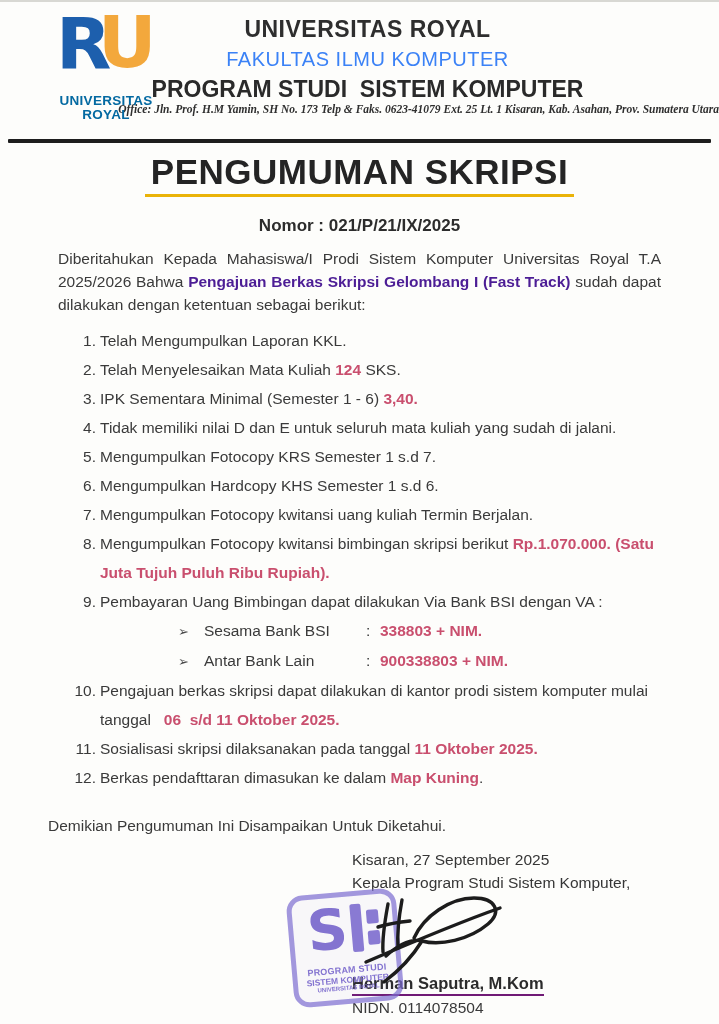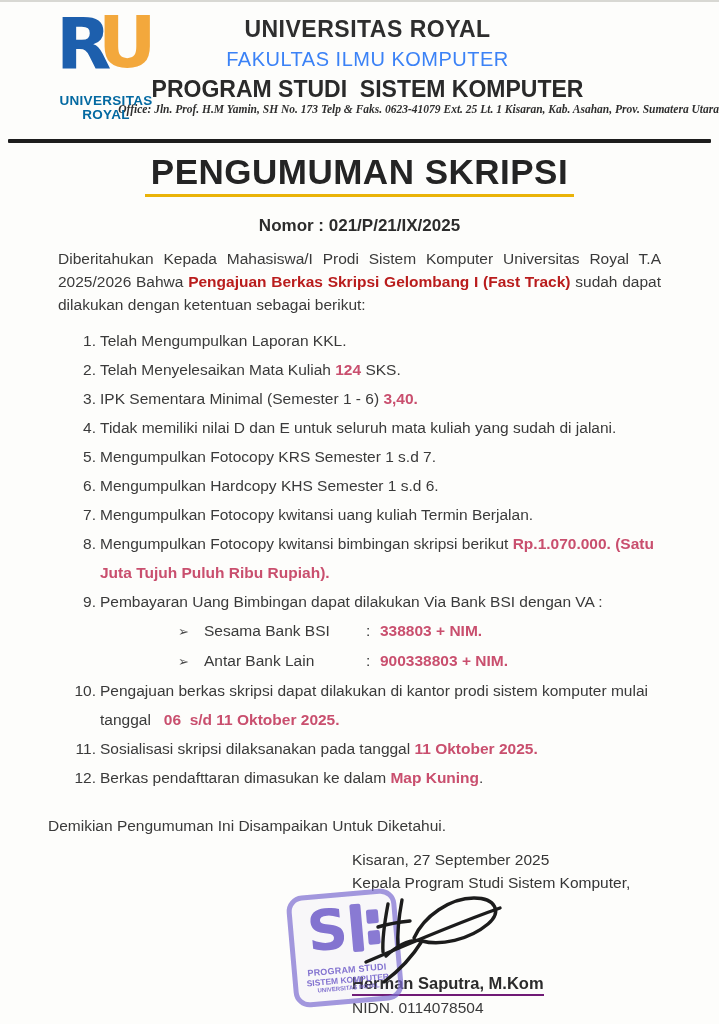--- a/index.html
+++ b/index.html
@@ -28,21 +28,21 @@
   .rule{height:4px;background:#1d1d1d;margin:5px 8px 0 8px;border-radius:1px;}
 
   
   .title-wrap{text-align:center;margin-top:9px;}
   .title{display:inline-block;font-size:35px;font-weight:800;color:#242424;
          border-bottom:3px solid #eab308;padding:0 6px 2px;letter-spacing:.5px;}
   .nomor{text-align:center;font-size:17px;font-weight:700;color:#2c2c2c;margin-top:19px;}
 
   
   .intro{margin:11px 58px 0 58px;font-size:15.5px;line-height:23px;text-align:justify;}
-  .b{font-weight:700;color:#b91c1c;}
+  .b{font-weight:700;color:#4c1d95;}
   .red{color:#c94f6e;font-weight:700;}
 
   .list{list-style:none;margin:10px 40px 0 60px;padding:0;font-size:15.5px;}
   .list li{position:relative;padding-left:40px;line-height:29px;}
   .num{position:absolute;left:0;top:0;width:36px;text-align:right;}
   .sub-row{padding-left:78px;line-height:29px;}
   .arrow{display:inline-block;width:26px;color:#4a4a4a;font-size:13px;}
   .sub-label{display:inline-block;width:162px;}
   .sub-colon{display:inline-block;width:14px;color:#3a3a3a;}
 

